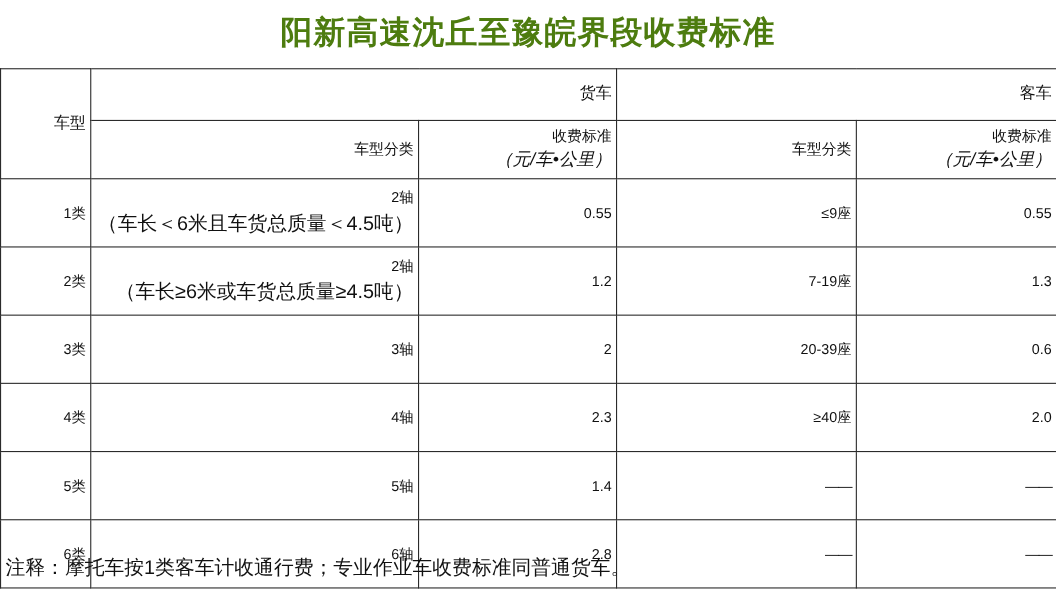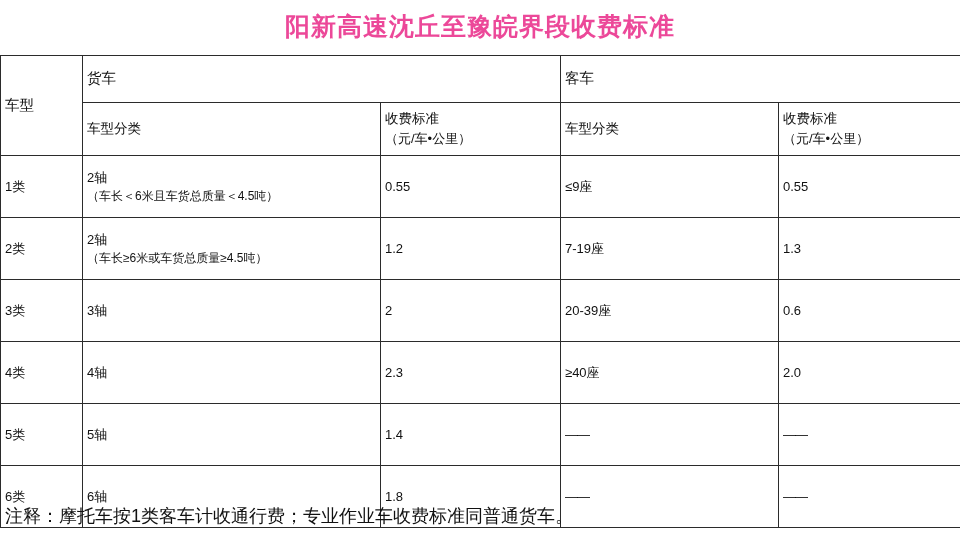--- a/index.html
+++ b/index.html
@@ -15,63 +15,63 @@
     overflow: hidden;
   }
   .page {
     position: relative;
     width: 960px;
     height: 536px;
     box-sizing: border-box;
   }
   .title {
     text-align: center;
-    font-size: 25px;
+    font-size: 29px;
     font-weight: bold;
     letter-spacing: 1px;
     padding-top: 10px;
     padding-bottom: 12px;
-    color: #ec4899;
+    color: #4d7c0f;
   }
   table.fee {
     border-collapse: collapse;
     width: 960px;
     table-layout: fixed;
   }
   table.fee col.c0 { width: 82px; }
   table.fee col.c1 { width: 298px; }
   table.fee col.c2 { width: 180px; }
   table.fee col.c3 { width: 218px; }
   table.fee col.c4 { width: 182px; }
 
   table.fee td, table.fee th {
     border: 1px solid #2b2b2b;
-    text-align: left;
+    text-align: right;
     vertical-align: middle;
     font-weight: normal;
     font-size: 13px;
     color: #111111;
     padding: 2px 4px;
     line-height: 1.5;
   }
   table.fee tr.head-group td { height: 42px; font-size: 14.5px; }
   table.fee tr.head-sub td { height: 48px; font-size: 13.5px; }
   table.fee tr.body-row td { height: 57px; }
 
   td.vert-head {
     font-size: 13.5px;
     text-align: left;
     padding-left: 14px;
     vertical-align: bottom;
     padding-bottom: 8px;
   }
   .sub-line { display: block; }
-  .sub-line.small { font-size: 13px; }
+  .sub-line.small { font-size: 16px; font-style: italic; }
   .two-line .l1 { display: block; }
-  .two-line .l2 { display: block; font-size: 12px; }
+  .two-line .l2 { display: block; font-size: 18px; }
   .dash {
     display: inline-block;
     font-size: 13px;
     letter-spacing: -1px;
   }
   .note {
     position: absolute;
     left: 5px;
     bottom: 8px;
     font-size: 18px;
@@ -160,21 +160,21 @@
         <td>5类</td>
         <td>5轴</td>
         <td>1.4</td>
         <td><span class="dash">——</span></td>
         <td><span class="dash">——</span></td>
       </tr>
 
       <tr class="body-row">
         <td>6类</td>
         <td>6轴</td>
-        <td>1.8</td>
+        <td>2.8</td>
         <td><span class="dash">——</span></td>
         <td><span class="dash">——</span></td>
       </tr>
     </tbody>
   </table>
 
   <div class="note">注释：摩托车按1类客车计收通行费；专业作业车收费标准同普通货车。</div>
 </div>
 
 </body></html>

